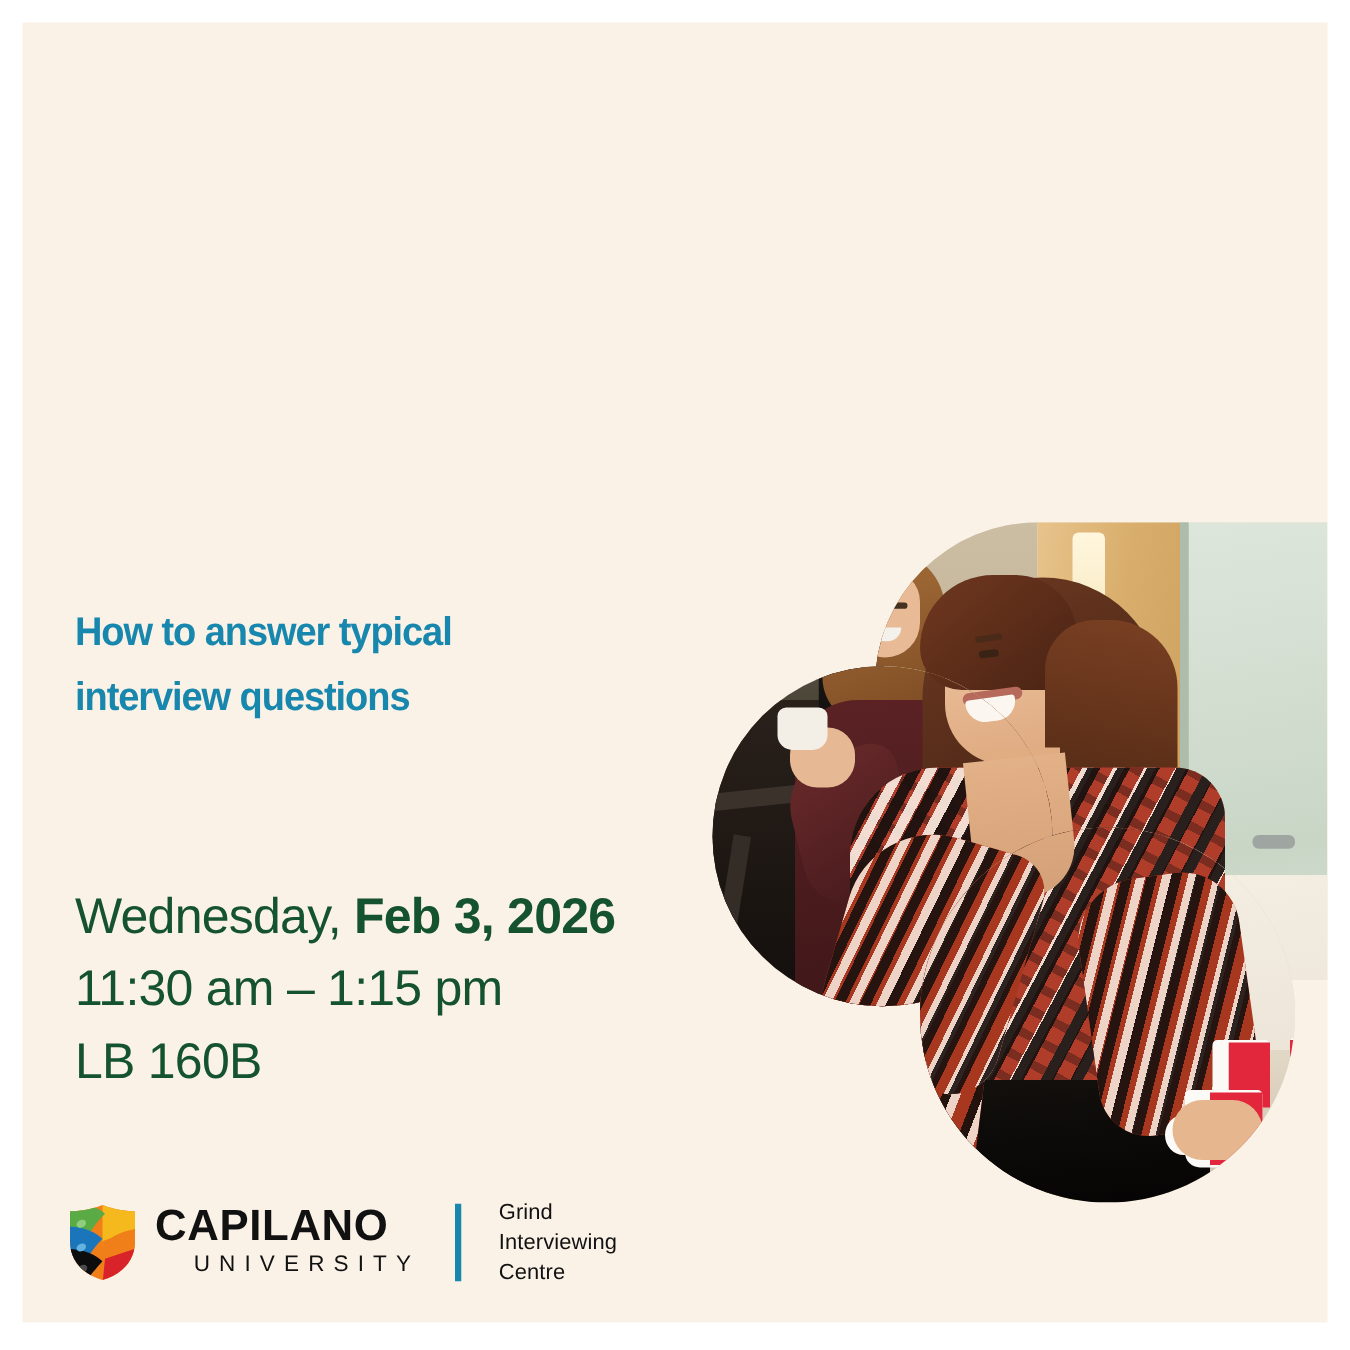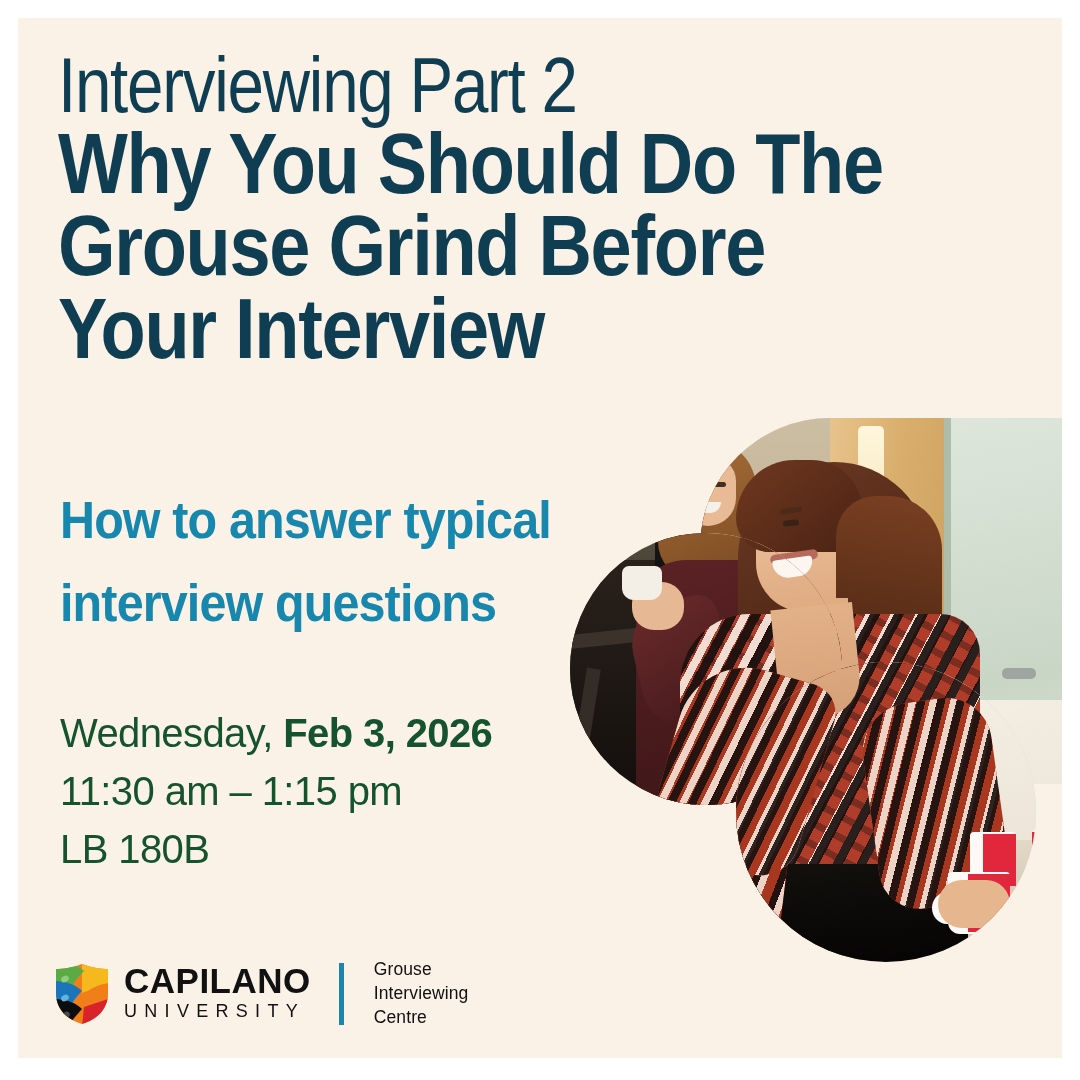--- a/index.html
+++ b/index.html
@@ -43,21 +43,21 @@
     font-weight:700;
     transform:scaleX(0.86);
   }
 
   
   #subtitle {
     position:absolute;
     left:42px; top:462px;
     width:580px;
     color:#1887ad;
-    font-size:51px;
+    font-size:32px;
     font-weight:700;
     line-height:1.62;
     letter-spacing:-0.9px;
   }
   #subtitle span { display:block; transform:scaleX(0.95); transform-origin:left center; }
 
   
   #details {
     position:absolute;
     left:42px; top:686px;
@@ -237,49 +237,43 @@
     position:absolute;
     left:36px; top:940px;
     display:flex; align-items:center; gap:14px;
   }
   #shield { width:56px; height:62px; display:block; }
   #wordmark { display:flex; flex-direction:column; justify-content:center; }
   #wm-capilano {
     font-size:35px; font-weight:700; color:#111; letter-spacing:0.5px; line-height:1;
   }
   #wm-university {
-    font-size:18px; font-weight:400; color:#111; letter-spacing:7.3px; line-height:1.5;
+    font-size:18px; font-weight:400; color:#111; letter-spacing:7.3px; line-height:1.5;margin-left:31px;
   }
   #logo-divider {
     width:5px; height:62px; background:#1887ad; margin:0 16px 0 14px;
   }
   #cdc { display:flex; flex-direction:column; }
   #cdc span { font-size:17.5px; color:#111; line-height:1.36; letter-spacing:0.1px; }
 </style>
 </head>
 <body>
 
 <div id="poster">
 
-  <div id="headline">
-    <span class="hl-line hl-light">Interviewing Part 2</span>
-    <span class="hl-line hl-bold">Why You Should Do The</span>
-    <span class="hl-line hl-bold">Grouse Grind Before</span>
-    <span class="hl-line hl-bold">Your Interview</span>
-  </div>
 
   <div id="subtitle">
     <span>How to answer typical</span>
     <span>interview questions</span>
   </div>
 
   <div id="details">
     <span class="row"><span>Wednesday, </span><span class="strong">Feb 3, 2026</span></span>
     <span class="row">11:30 am – 1:15 pm</span>
-    <span class="row">LB 180B</span>
+    <span class="row">LB 160B</span>
   </div>
 
   <div id="photo-wrap">
 
     <div class="photo-piece" id="photo-main">
       <div class="scene">
         <div class="sc-dark-room"></div>
 
         <div class="sc-wall-mid"></div>
           <div class="sc-door-dark"></div>
@@ -409,20 +403,20 @@
     </svg>
 
     <div id="wordmark">
       <span id="wm-capilano">CAPILANO</span>
       <span id="wm-university">UNIVERSITY</span>
     </div>
 
     <div id="logo-divider"></div>
 
     <div id="cdc">
-      <span>Grouse</span>
+      <span>Grind</span>
       <span>Interviewing</span>
       <span>Centre</span>
     </div>
 
   </div>
 
 </div>
 
 </body></html>

